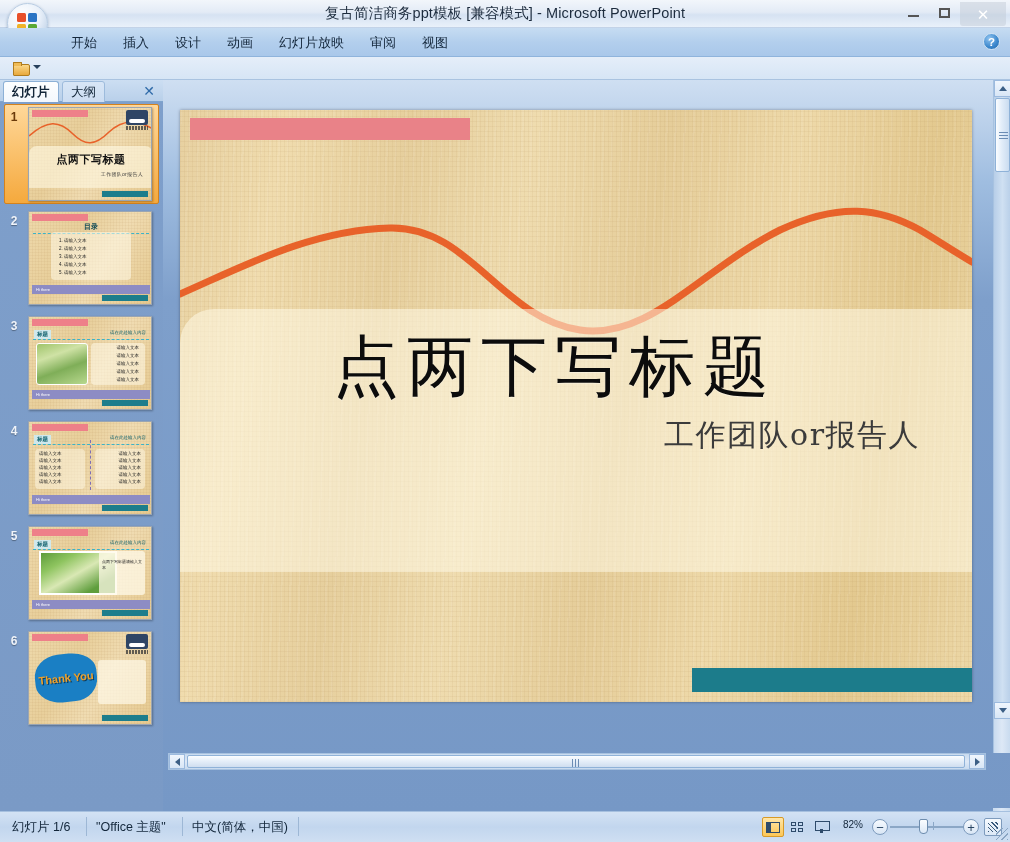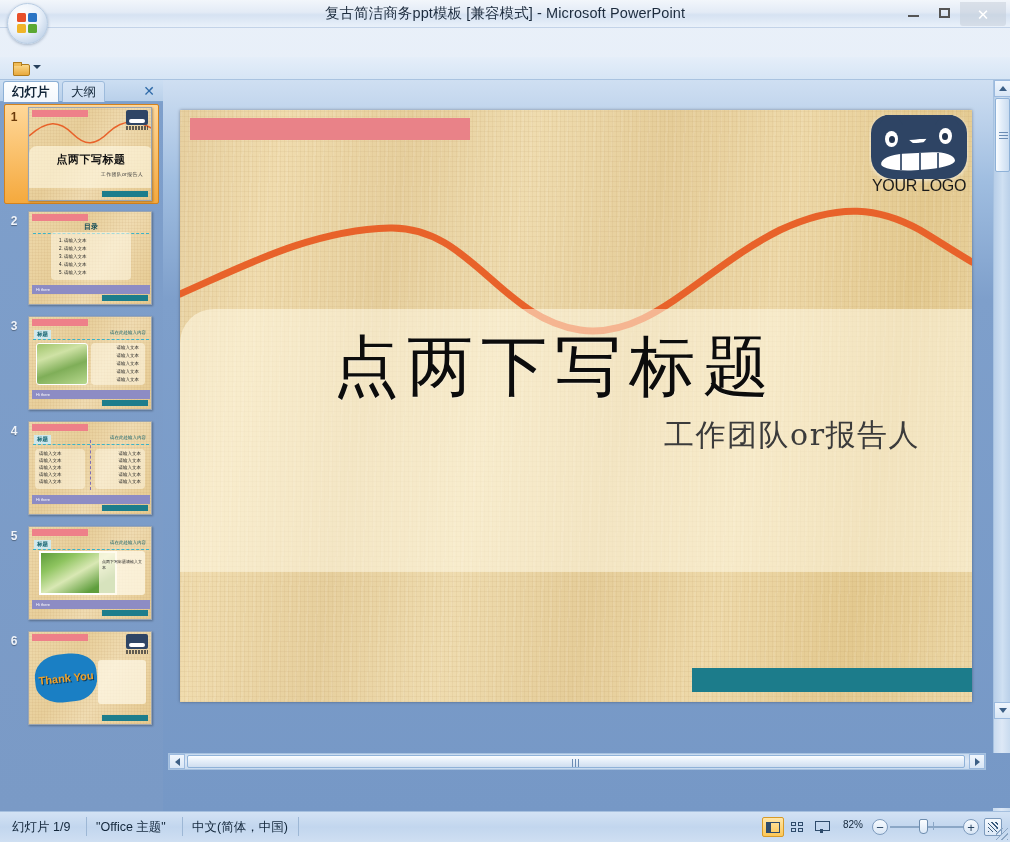--- a/index.html
+++ b/index.html
@@ -445,20 +445,32 @@
 
   <div class="orb">
     <div class="orb-logo">
       <span class="orb-q tl"></span>
         <span class="orb-q tr"></span>
       <span class="orb-q bl"></span>
         <span class="orb-q br"></span>
     </div>
   </div>
 
+  <div class="ribbon-tabs">
+    <div class="tab-list">
+      <div class="rtab">开始</div>
+      <div class="rtab">插入</div>
+      <div class="rtab">设计</div>
+      <div class="rtab">动画</div>
+      <div class="rtab">幻灯片放映</div>
+      <div class="rtab">审阅</div>
+      <div class="rtab">视图</div>
+    </div>
+    <div class="help-icon">?</div>
+  </div>
 
   <div class="qstrip">
     <div class="qbtn">
       <span class="folder-ic"></span>
     </div>
     <div class="qcaret"></div>
   </div>
 
   <div class="leftpane">
     <div class="pane-tabs">
@@ -591,36 +603,20 @@
 
     <div class="slide">
       <div class="slide-pink"></div>
 
       <svg class="wave" viewBox="0 0 792 155" preserveAspectRatio="none">
         <path d="M0,104 C60,78 130,40 210,38 C290,36 320,128 400,140 C470,150 520,80 600,40 C660,12 700,18 740,40 C760,52 775,62 792,72" fill="none" stroke="#e8622a" stroke-width="7" stroke-linecap="round"></path>
       </svg>
 
       <div class="slide-cream"></div>
 
-      <div class="logo-box">
-        <div class="logo-cat">
-          <span class="cat-ear-l"></span>
-            <span class="cat-ear-r"></span>
-        </div>
-        <span class="cat-eye l"></span>
-          <span class="cat-eye r"></span>
-        <span class="cat-pupil l"></span>
-          <span class="cat-pupil r"></span>
-        <span class="cat-nose"></span>
-        <span class="cat-mouth"></span>
-        <span class="cat-tooth" style="left:31px;"></span>
-        <span class="cat-tooth" style="left:50px;"></span>
-        <span class="cat-tooth" style="left:68px;"></span>
-        <div class="logo-text">YOUR LOGO</div>
-      </div>
 
       <div class="slide-title">点两下写标题</div>
       <div class="slide-sub">工作团队or报告人</div>
 
       <div class="slide-teal"></div>
     </div>
 
   </div>
 
   <div class="vscroll">
@@ -652,21 +648,21 @@
     <div class="hsb-thumb">
         <span class="hsb-grip"></span>
       </div>
     <div class="hsb-arrow r">
         <span class="tri-r"></span>
       </div>
   </div>
 
 
   <div class="statusbar">
-    <div class="sb-item" style="left:12px;">幻灯片 1/9</div>
+    <div class="sb-item" style="left:12px;">幻灯片 1/6</div>
     <div class="sb-sep" style="left:86px;"></div>
     <div class="sb-item" style="left:96px;">"Office 主题"</div>
     <div class="sb-sep" style="left:182px;"></div>
     <div class="sb-item" style="left:192px;">中文(简体，中国)</div>
     <div class="sb-sep" style="left:298px;"></div>
 
     <div class="view-btns">
       <div class="vb active">
           <span class="vb-normal"></span>
         </div>

